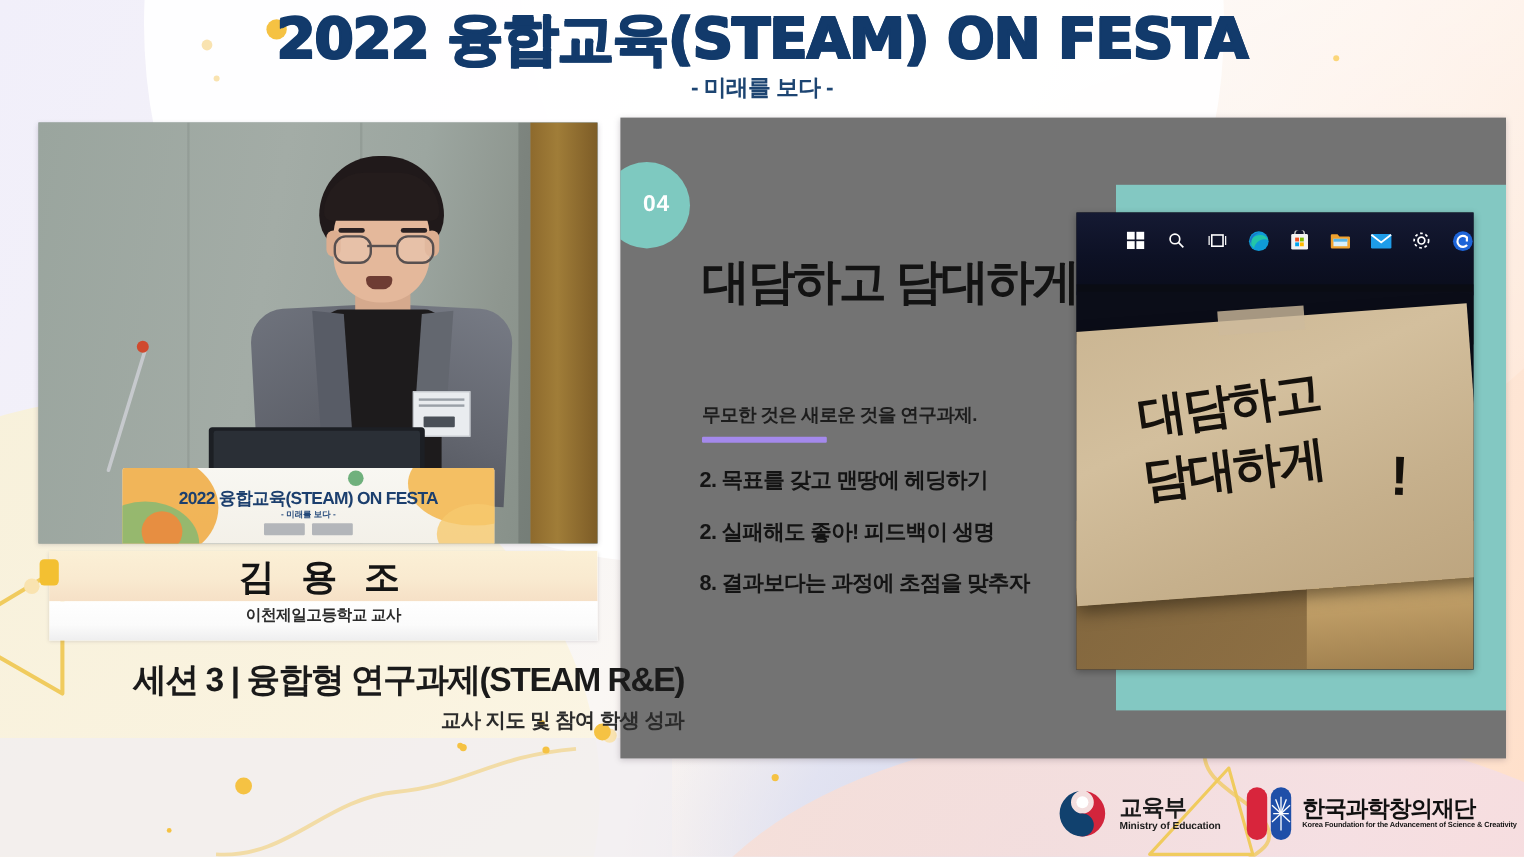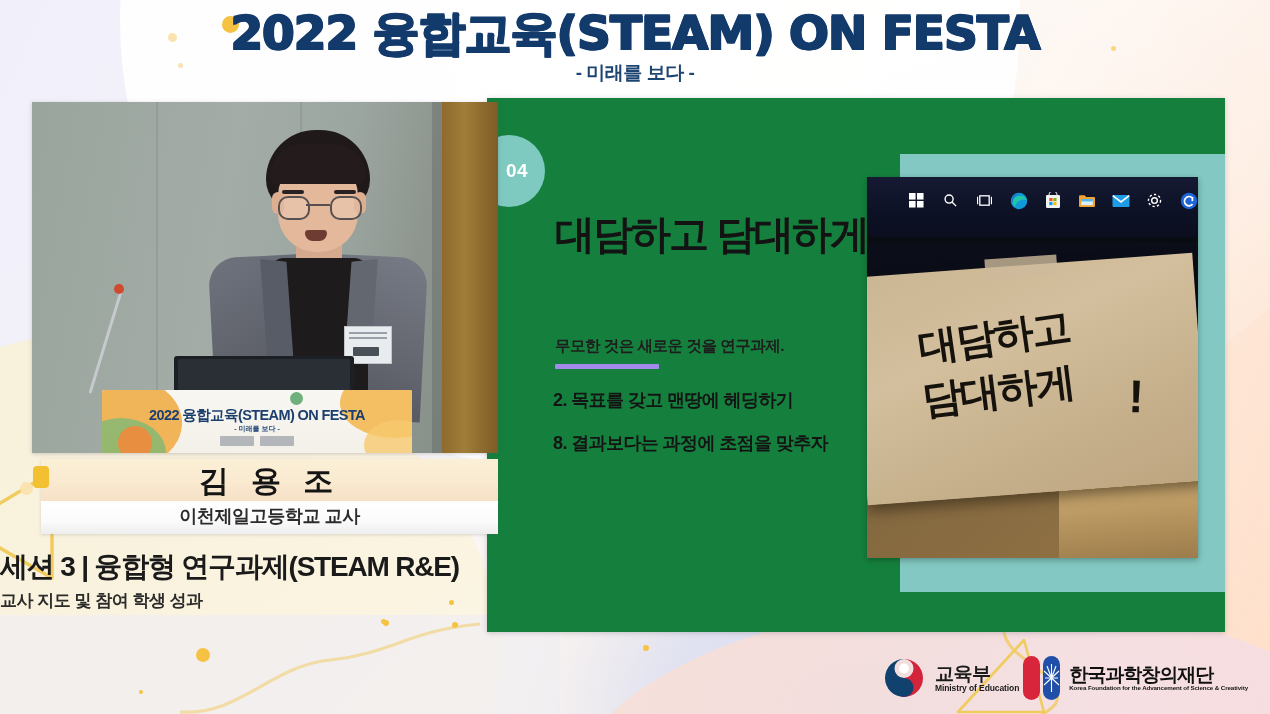--- a/index.html
+++ b/index.html
@@ -98,31 +98,31 @@
 
   
   .nameplate{position:absolute;left:41px;top:459px;width:457px;height:75px;z-index:19;
     box-shadow:0 1px 3px rgba(90,80,95,.2);overflow:hidden;}
   .np-top{position:absolute;left:0;right:0;top:0;height:42px;
     background:linear-gradient(180deg,#fbf0d6 0%,#f9ead0 55%,#f6e0c6 100%);}
   .np-bot{position:absolute;left:0;right:0;top:42px;bottom:0;
     background:linear-gradient(180deg,#ffffff 0%,#fbfbfb 60%,#eeeeef 100%);}
   .np-name{position:absolute;left:0;right:0;top:2px;text-align:center;font-size:30px;font-weight:800;
     color:#141414;letter-spacing:7px;}
-  .np-role{position:absolute;left:0;right:0;top:45px;text-align:center;font-size:18px;font-weight:600;color:#2c2c2c;
+  .np-role{position:absolute;left:0;right:0;top:45px;text-align:center;font-size:13px;font-weight:600;color:#2c2c2c;
     letter-spacing:-.4px;}
   .np-tabL{position:absolute;left:-8px;top:6px;width:16px;height:22px;border-radius:4px;background:#f3c032;}
 
   
-  .session{position:absolute;left:0;top:548px;width:530px;z-index:19;text-align:left;}
+  .session{position:absolute;left:0;top:548px;width:530px;z-index:19;text-align:right;padding-left:40px;}
   .session-main{font-size:28px;font-weight:800;color:#1a1a1a;letter-spacing:-1.2px;white-space:nowrap;}
   .session-sub{margin-top:3px;font-size:17px;font-weight:700;color:#2b2b2b;letter-spacing:-.5px;}
 
   
-  .slide{position:absolute;left:487px;top:98px;width:738px;height:534px;background:#15803d;z-index:15;
+  .slide{position:absolute;left:517px;top:98px;width:738px;height:534px;background:#737373;z-index:15;
     box-shadow:0 1px 5px rgba(90,80,95,.28);overflow:hidden;}
   .badge04{position:absolute;left:-14px;top:37px;width:72px;height:72px;border-radius:50%;
     background:#7ec9c0;display:flex;align-items:center;justify-content:center;}
   .badge04 span{font-size:19px;font-weight:700;color:#ffffff;letter-spacing:.5px;padding-left:16px;}
   .slide-h1{position:absolute;left:68px;top:109px;font-size:40px;font-weight:900;color:#131313;
     letter-spacing:-2px;white-space:nowrap;}
   .slide-lead{position:absolute;left:68px;top:238px;font-size:15.5px;font-weight:700;color:#1d1d1d;letter-spacing:-.5px;}
   .slide-ul{position:absolute;left:68px;top:266px;width:104px;height:5px;background:#a489ec;border-radius:1px;}
   .slide-list{position:absolute;left:66px;top:290px;}
   .slide-li{font-size:18px;font-weight:600;color:#141414;letter-spacing:-.6px;margin-bottom:19px;white-space:nowrap;}
@@ -145,21 +145,21 @@
     background:linear-gradient(160deg,#cbb693 0%,#d3bf9d 35%,#c6b08c 70%,#bda57f 100%);
     transform:rotate(-4.2deg);box-shadow:0 6px 14px rgba(0,0,0,.4);}
   .ph-tape{position:absolute;left:118px;top:80px;width:72px;height:20px;background:rgba(205,186,156,.8);
     transform:rotate(-4deg);}
   .hw{position:absolute;color:#15110c;font-family:"DejaVu Sans","Liberation Sans",sans-serif;font-weight:700;}
   .hw1{left:62px;top:42px;font-size:40px;letter-spacing:-2px;transform:rotate(-4deg);}
   .hw2{left:62px;top:96px;font-size:40px;letter-spacing:-2px;transform:rotate(-3deg);}
   .hw-exc{position:absolute;left:268px;top:112px;font-size:46px;font-weight:700;color:#15110c;transform:rotate(6deg);}
 
   
-  .footer{position:absolute;right:22px;bottom:14px;display:flex;align-items:center;gap:4px;z-index:22;}
+  .footer{position:absolute;right:6px;bottom:14px;display:flex;align-items:center;gap:22px;z-index:22;}
   .logo-group{display:flex;align-items:center;gap:9px;}
   .logo-txt{display:flex;flex-direction:column;line-height:1.05;}
   .logo-ko{font-size:19px;font-weight:800;color:#1b1b1b;letter-spacing:-.5px;}
   .logo-en{font-size:8.5px;font-weight:700;color:#1b1b1b;letter-spacing:-.1px;}
   .logo-ko2{font-size:19px;font-weight:800;color:#101010;letter-spacing:-1px;}
   .logo-en2{font-size:6.2px;font-weight:700;color:#151515;letter-spacing:-.1px;}
   .kofac{display:flex;align-items:center;gap:3px;}
   .kofac-red{width:17px;height:44px;border-radius:9px;background:#d8253c;}
   .kofac-blue{width:17px;height:44px;border-radius:9px;background:#1f4fa8;position:relative;overflow:hidden;}
 </style>
@@ -285,20 +285,21 @@
     <div class="badge04">
       <span>04</span>
     </div>
 
     <div class="slide-h1">대담하고 담대하게!</div>
     <div class="slide-lead">무모한 것은 새로운 것을 연구과제.</div>
     <div class="slide-ul"></div>
 
     <div class="slide-list">
       <div class="slide-li">2. 목표를 갖고 맨땅에 헤딩하기</div>
+      <div class="slide-li">2. 실패해도 좋아! 피드백이 생명</div>
       <div class="slide-li">8. 결과보다는 과정에 초점을 맞추자</div>
     </div>
 
     <div class="photo">
       <div class="ph-screen"></div>
 
       <div class="taskbar">
         <div class="tb">
           <svg width="15" height="15" viewBox="0 0 16 16">
               <rect x="0" y="0" width="7" height="7" fill="#fff"></rect>

